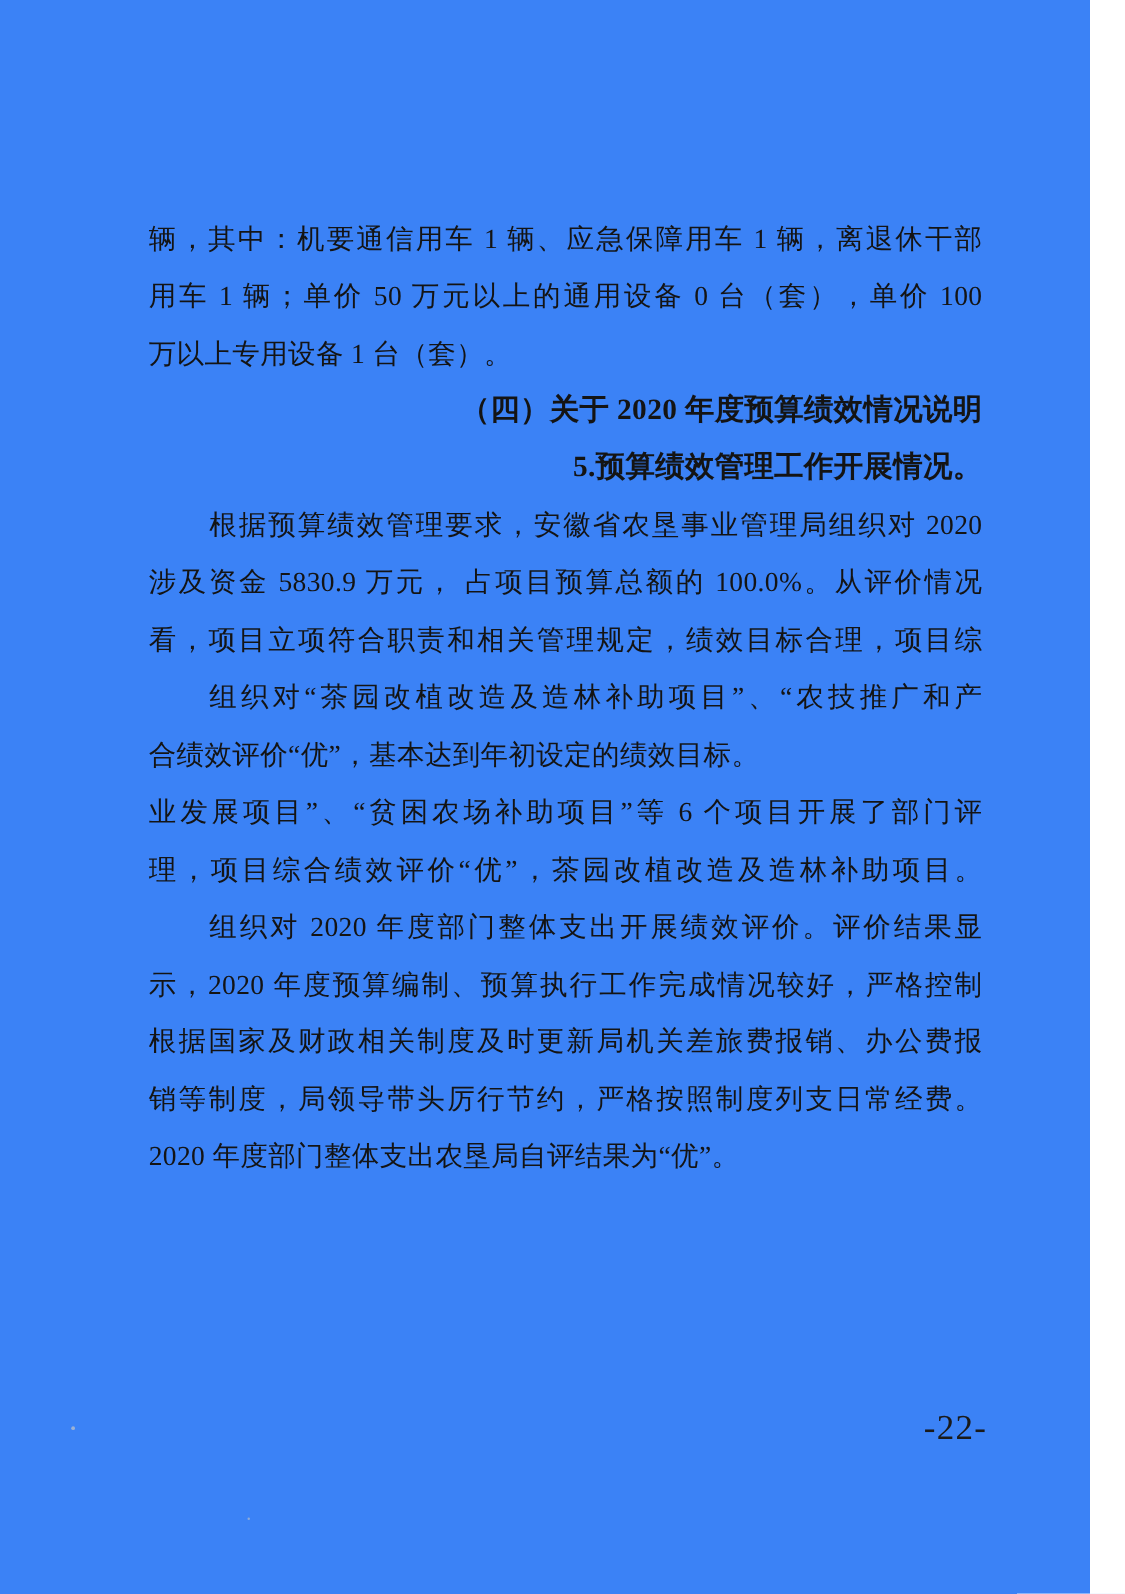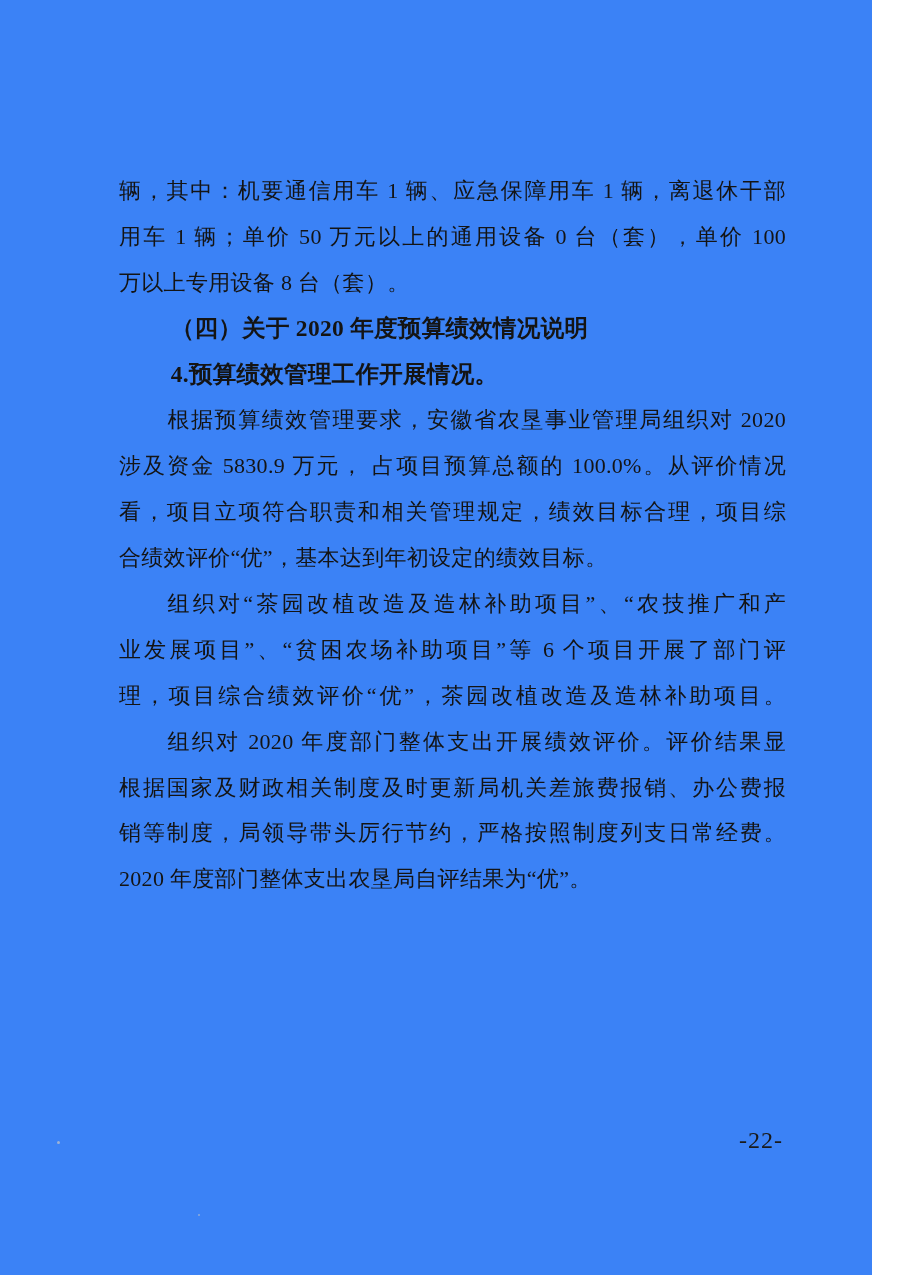--- a/index.html
+++ b/index.html
@@ -31,30 +31,31 @@
     text-align: left;
     letter-spacing: 0.3px;
   }
   .just {
     text-align: justify;
     text-align-last: justify;
     text-justify: distribute;
   }
   .indent {
     text-indent: 2.2em;
+    text-align: right;
   }
   .bold {
     font-weight: bold;
     font-size: 23.5px;
   }
   .page-number {
     position: absolute;
     left: 739px;
     top: 1127px;
-    font-size: 24px;
+    font-size: 28px;
     letter-spacing: 1px;
     color: #1a1a1a;
   }
   .scan-dashed-line {
     position: absolute;
     left: 885px;
     top: 1106px;
     height: 169px;
     width: 0;
     border-left: 2px dashed #ababab;
@@ -69,31 +70,32 @@
   .speck-2 { left: 198px; top: 1214px; width: 2px; height: 2px; opacity: 0.6; }
 </style>
 </head>
 <body>
 
 <div class="page">
 
   <div class="text-block">
     <div class="ln just">辆，其中：机要通信用车 1 辆、应急保障用车 1 辆，离退休干部</div>
     <div class="ln just">用车 1 辆；单价 50 万元以上的通用设备 0 台（套），单价 100</div>
-    <div class="ln">万以上专用设备 8 台（套）。</div>
+    <div class="ln">万以上专用设备 1 台（套）。</div>
     <div class="ln bold indent">（四）关于 2020 年度预算绩效情况说明</div>
-    <div class="ln bold indent">4.预算绩效管理工作开展情况。</div>
+    <div class="ln bold indent">5.预算绩效管理工作开展情况。</div>
     <div class="ln just indent">根据预算绩效管理要求，安徽省农垦事业管理局组织对 2020</div>
     <div class="ln just">涉及资金 5830.9 万元， 占项目预算总额的 100.0%。从评价情况</div>
     <div class="ln just">看，项目立项符合职责和相关管理规定，绩效目标合理，项目综</div>
+    <div class="ln just indent">组织对“茶园改植改造及造林补助项目”、“农技推广和产</div>
     <div class="ln">合绩效评价“优”，基本达到年初设定的绩效目标。</div>
-    <div class="ln just indent">组织对“茶园改植改造及造林补助项目”、“农技推广和产</div>
     <div class="ln just">业发展项目”、“贫困农场补助项目”等 6 个项目开展了部门评</div>
     <div class="ln just">理，项目综合绩效评价“优”，茶园改植改造及造林补助项目。</div>
     <div class="ln just indent">组织对 2020 年度部门整体支出开展绩效评价。评价结果显</div>
+    <div class="ln just">示，2020 年度预算编制、预算执行工作完成情况较好，严格控制</div>
     <div class="ln just">根据国家及财政相关制度及时更新局机关差旅费报销、办公费报</div>
     <div class="ln just">销等制度，局领导带头厉行节约，严格按照制度列支日常经费。</div>
     <div class="ln">2020 年度部门整体支出农垦局自评结果为“优”。</div>
   </div>
 
   <div class="page-number">-22-</div>
 
   <div class="scan-dashed-line"></div>
   <div class="speck speck-1"></div>
   <div class="speck speck-2"></div>

